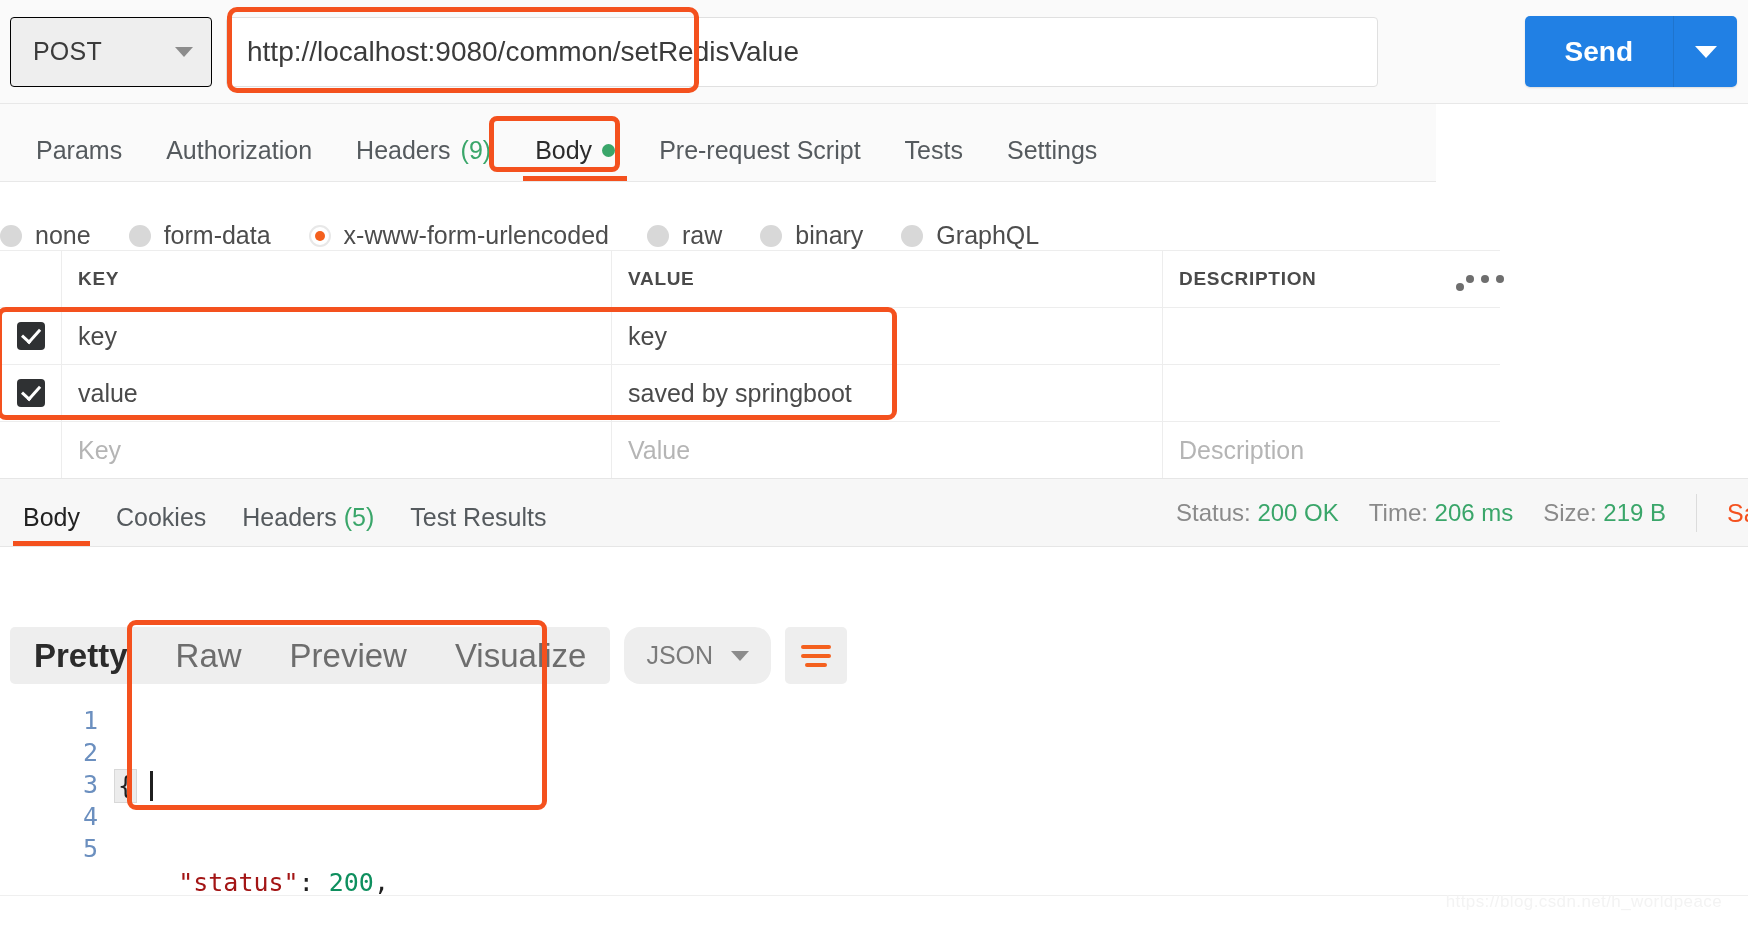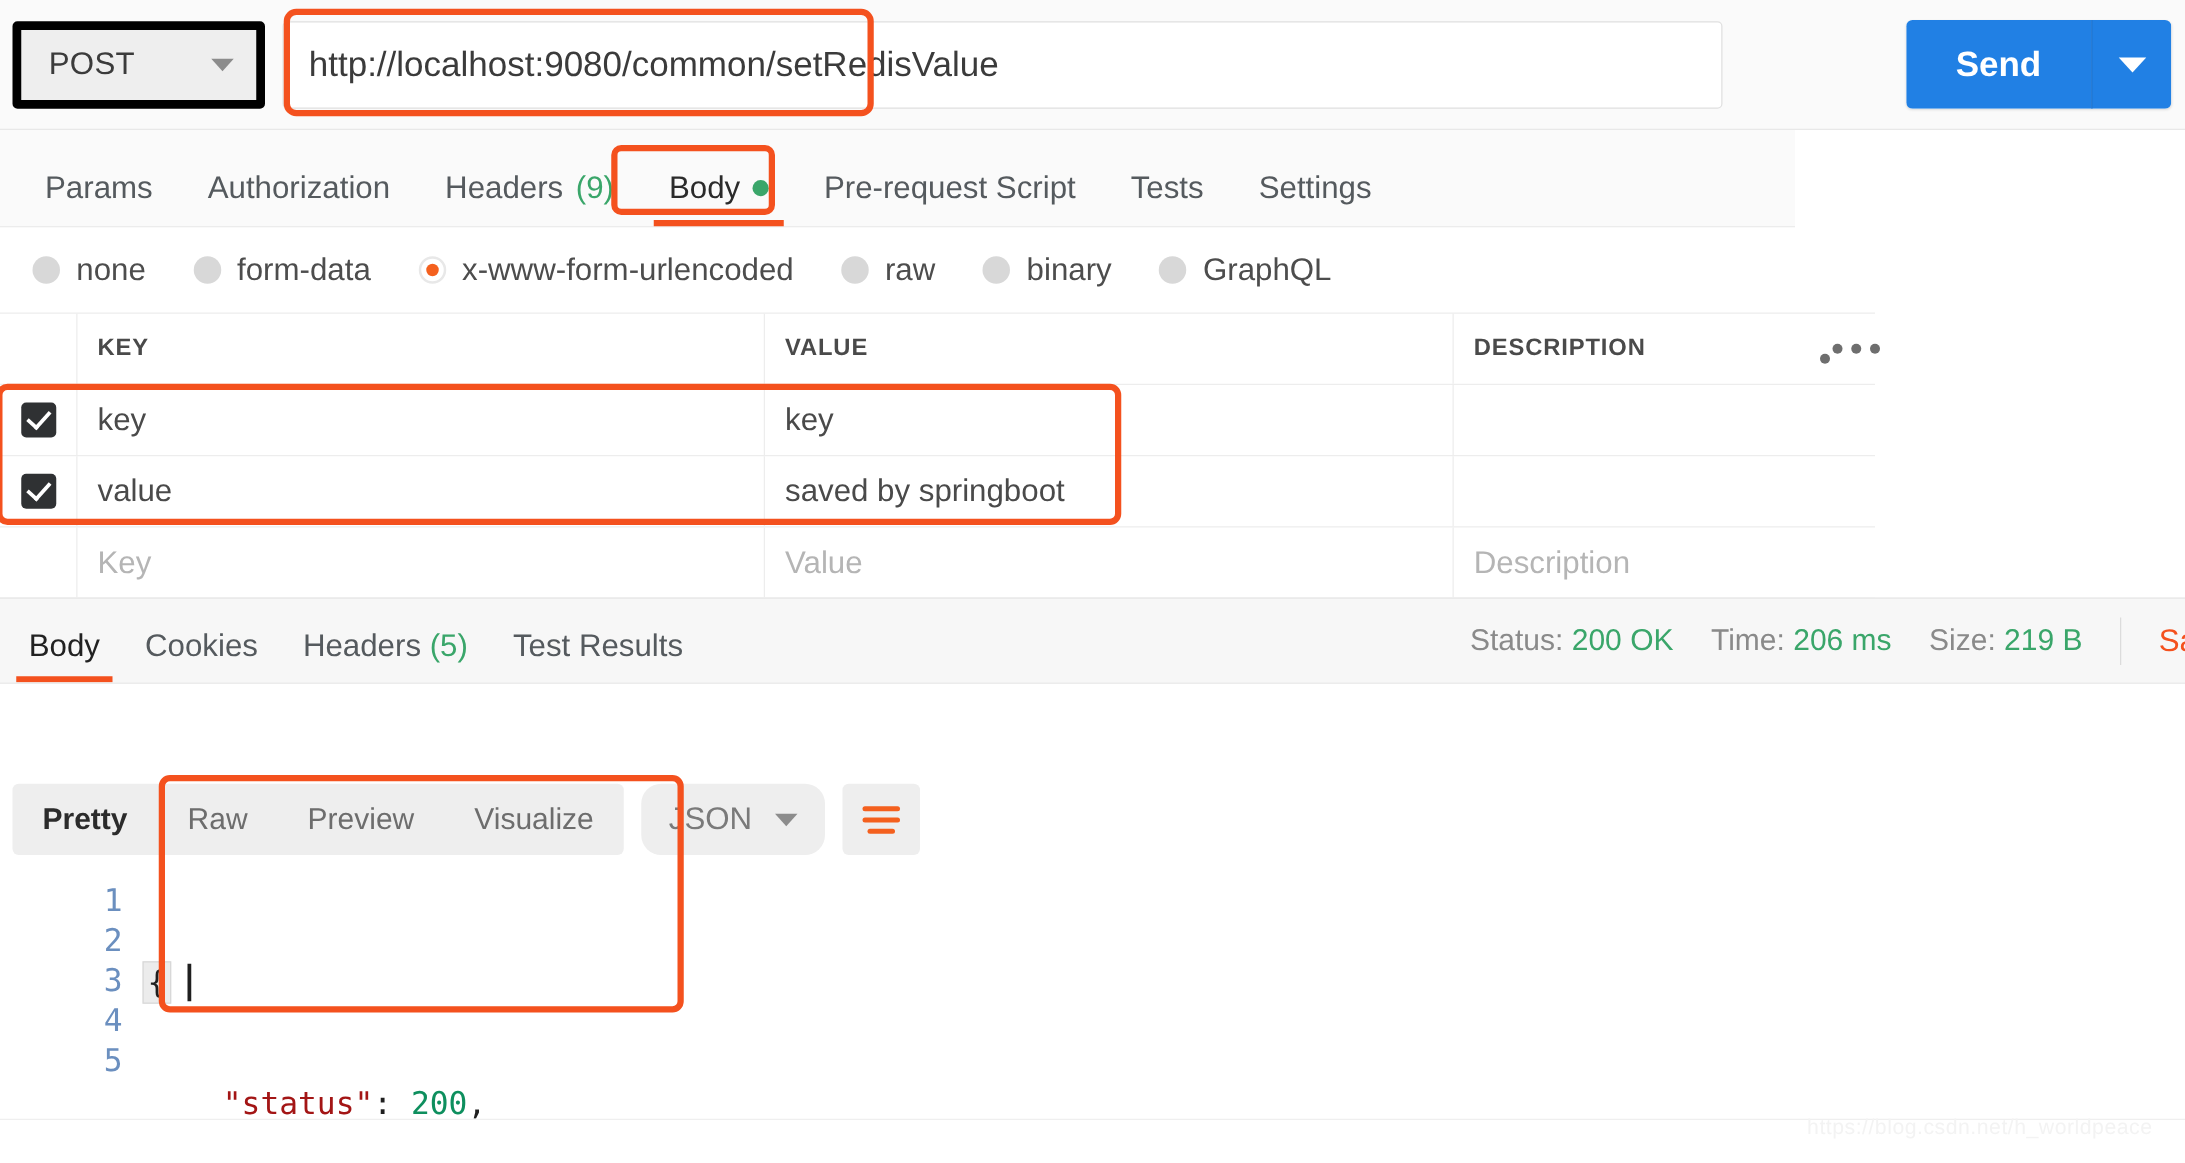--- a/index.html
+++ b/index.html
@@ -15,21 +15,21 @@
   .urlbar {
     position: absolute; left: 0; top: 0; width: 1748px; height: 104px;
     background: #fafafa;
     border-bottom: 1px solid #e8e8e8;
     display: flex; align-items: center;
   }
   .method-select {
     margin-left: 10px;
     width: 202px; height: 70px;
     background: #eeeeee;
-    border: 7px solid #000000;
+    border: 1px solid #000000;
     border-radius: 4px;
     display: flex; align-items: center; justify-content: space-between;
     padding: 0 18px 0 22px;
     cursor: pointer;
   }
   .method-label { font-size: 25px; color: #3b3b3b; letter-spacing: .2px; }
   .caret-down {
     width: 0; height: 0;
     border-left: 9px solid transparent;
     border-right: 9px solid transparent;
@@ -115,22 +115,21 @@
     border: 5px solid #f4511e;
     border-radius: 8px;
     pointer-events: none;
     z-index: 3;
   }
 
   
   .body-types {
     position: absolute; left: 0; top: 182px; width: 1512px; height: 68px;
     background: #ffffff;
-    display: flex; align-items: center;
-    padding-left: 26px;
+    display: flex; align-items: flex-end;
   }
   .radio-item {
     display: flex; align-items: center; gap: 13px;
     margin-right: 38px; cursor: pointer;
     font-size: 25px; color: #4d4d4d;
   }
   .radio {
     width: 22px; height: 22px; border-radius: 50%;
     background: #d8d8d8; position: relative; flex: 0 0 auto;
   }
@@ -246,21 +245,21 @@
   }
   .view-toolbar {
     position: absolute; left: 10px; top: 627px;
     display: flex; align-items: center; gap: 14px;
   }
   .seg {
     background: #eeeeee; border-radius: 5px; height: 57px;
     display: flex; align-items: center;
   }
   .seg-item {
-    font-size: 24px; color: #6d6d6d;
+    font-size: 33px; color: #6d6d6d;
     padding: 0 24px; cursor: pointer;
     line-height: 57px;
   }
   .seg-item.active { color: #2b2b2b; font-weight: bold; }
   .json-sel {
     background: #eeeeee; border-radius: 16px; height: 57px;
     display: flex; align-items: center; gap: 18px;
     padding: 0 22px; cursor: pointer;
   }
   .json-sel .lbl { font-size: 25px; color: #7a7a7a; }

